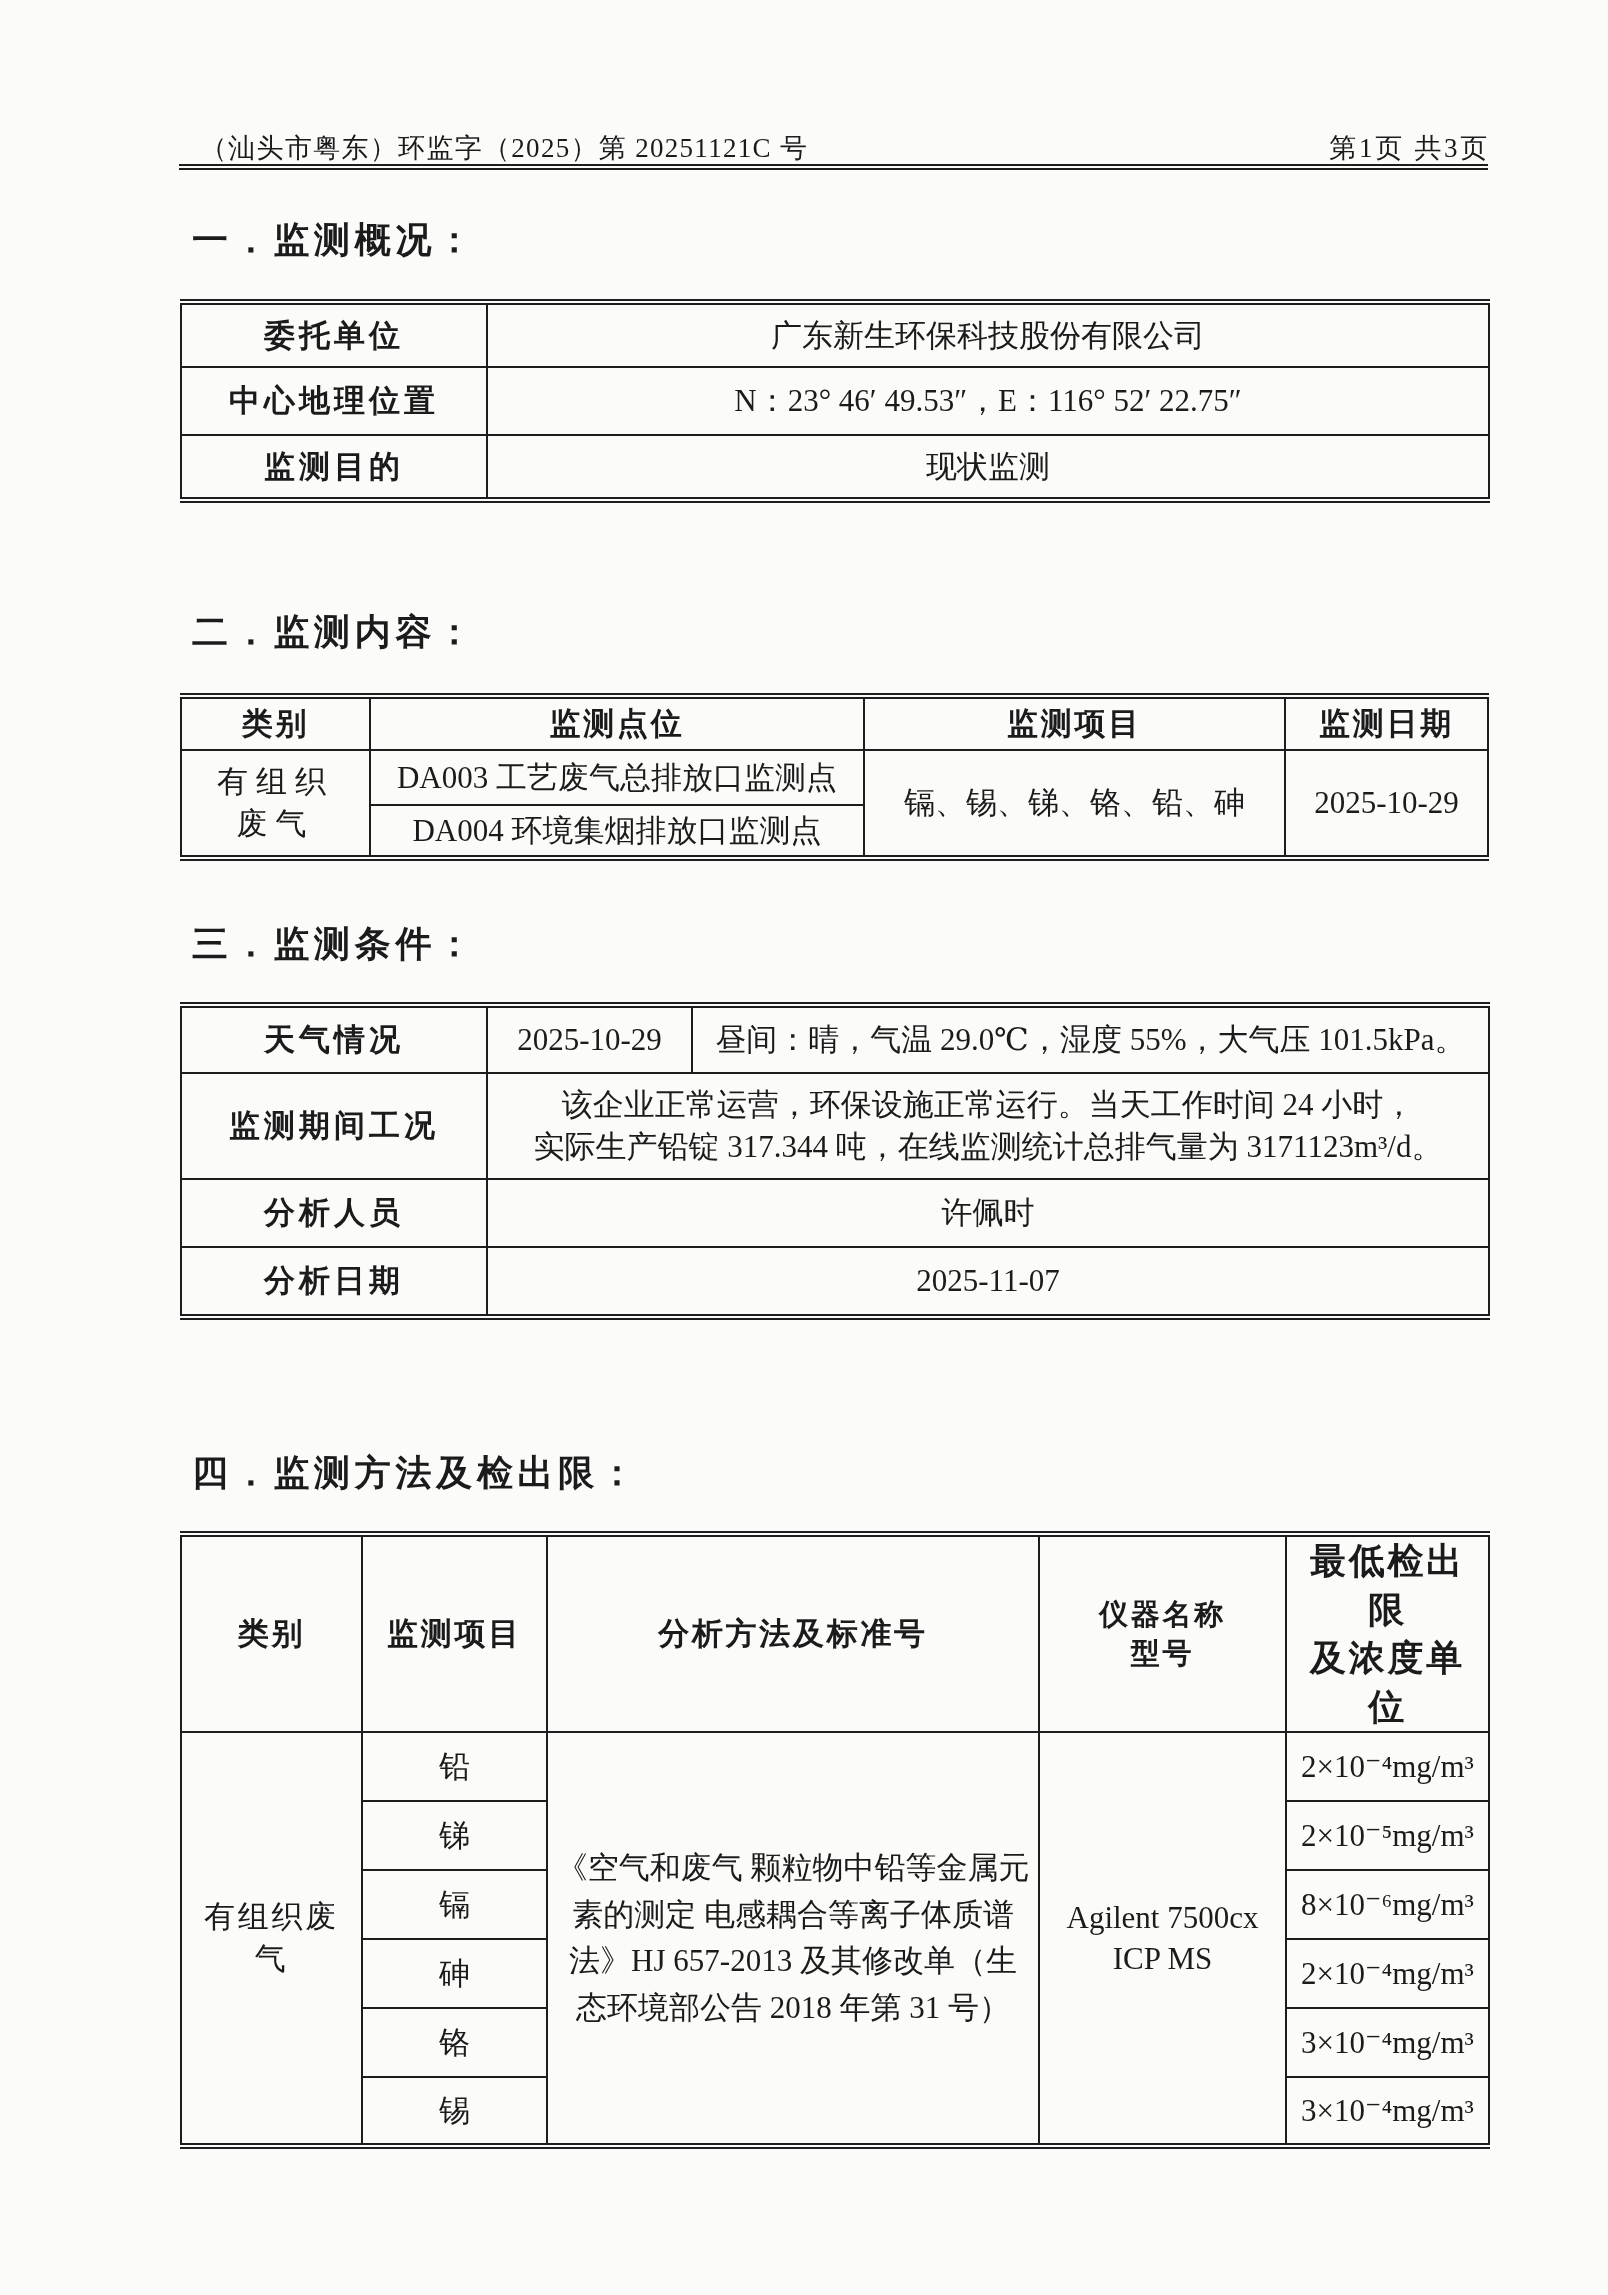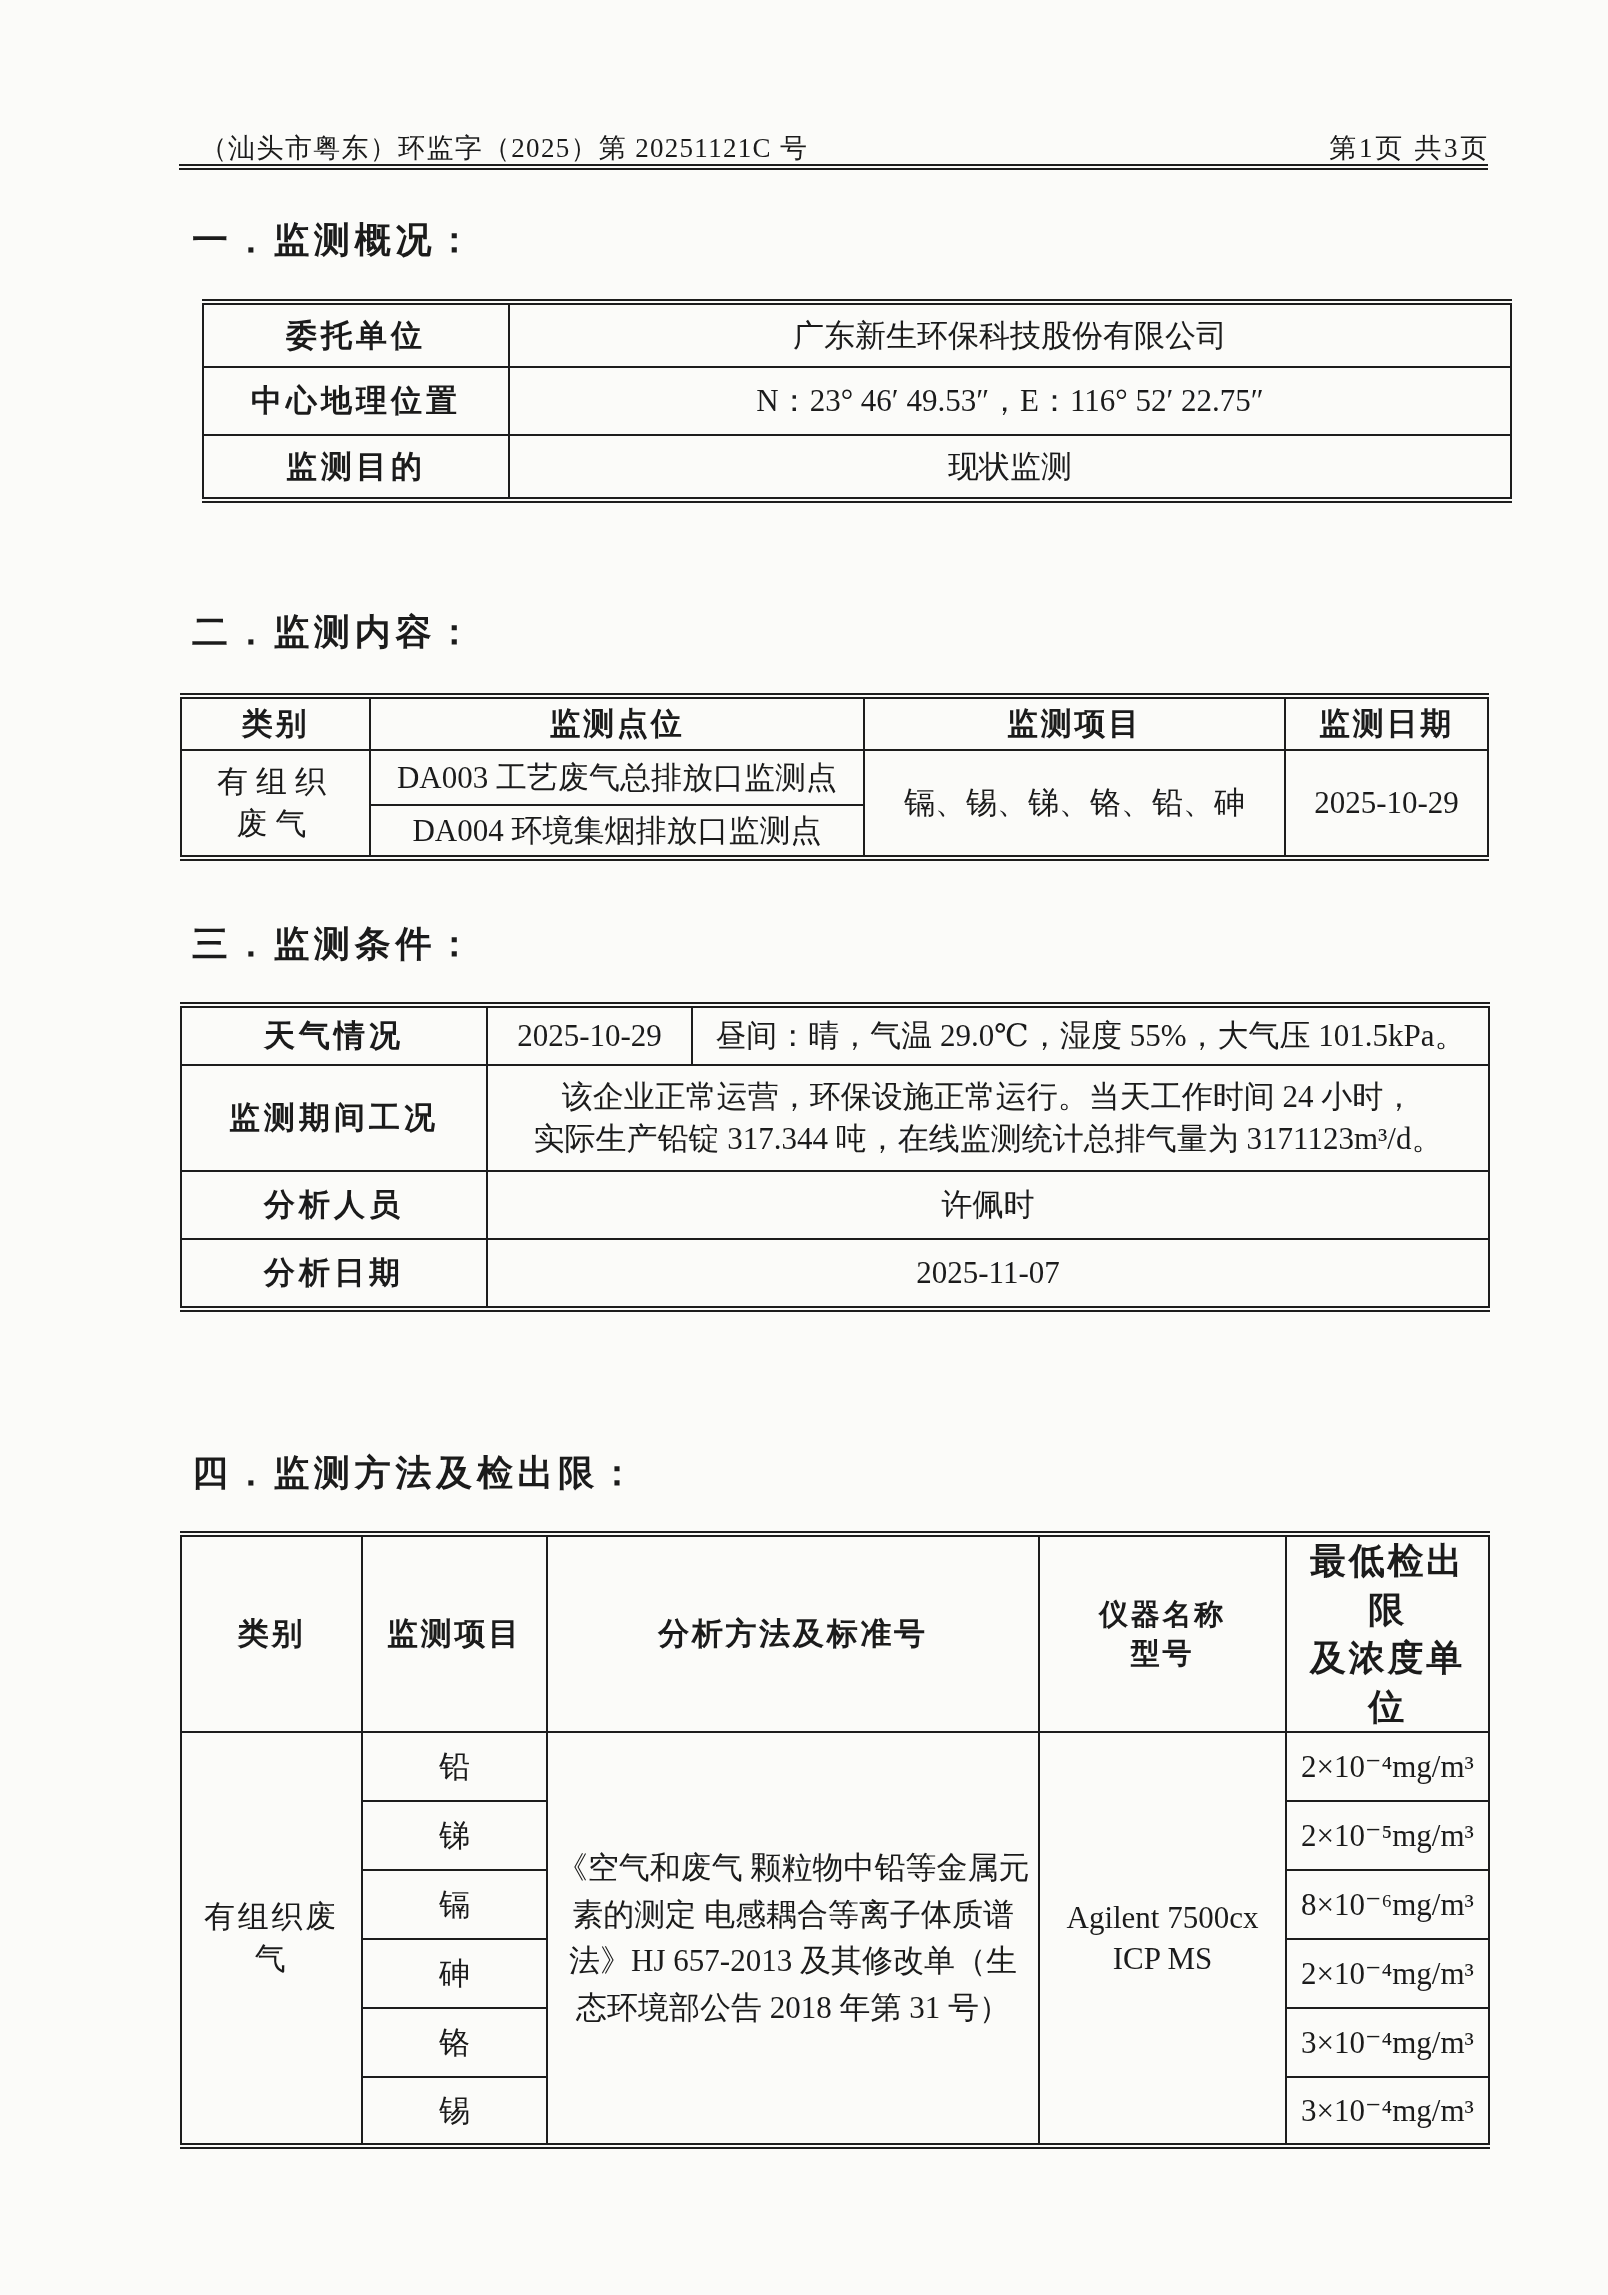--- a/index.html
+++ b/index.html
@@ -21,21 +21,21 @@
   table.doc{
     position:absolute; left:180px; width:1308px; border-collapse:collapse; table-layout:fixed;
     border-left:2.7px solid #1d1d1d; border-right:2.7px solid #1d1d1d;
     border-top:6.7px double #1d1d1d; border-bottom:6.7px double #1d1d1d;
   }
   table.doc td{
     border:2px solid #1d1d1d; border-top-width:2.7px; border-bottom-width:2.7px;
     text-align:center; vertical-align:middle;
     font-size:31px; padding:0 8px; box-sizing:border-box; overflow:hidden;
   }
-  .t1{top:299px;margin-left:22px;} .t2{top:693px;} .t3{top:1002px;} .t4{top:1531px;}
+  .t1{top:299px;} .t2{top:693px;} .t3{top:1002px;} .t4{top:1531px;}
   .lbl{font-weight:700; letter-spacing:4px;}
   .hcell{font-weight:700; letter-spacing:2.7px;}
   .ml{white-space:pre-line; line-height:1.35;}
   .small{font-size:30px;}
   .limit{font-size:27px; letter-spacing:0;}
   .method{font-size:29px; line-height:1.5; padding:0 13.4px;}
   .cat2{letter-spacing:8px;}
   .item{font-size:29px;}
 </style>
 </head>
@@ -101,21 +101,21 @@
 
   <div class="sec sec3">三．监测条件：</div>
 
   <table class="doc t3">
     <colgroup>
         <col style="width:306px">
         <col style="width:205px">
         <col style="width:797px">
       </colgroup>
     <tbody>
-        <tr style="height:60px">
+        <tr style="height:68px">
       <td class="lbl">天气情况</td>
       <td class="small">2025-10-29</td>
       <td class="small">昼间：晴，气温 29.0℃，湿度 55%，大气压 101.5kPa。</td>
     </tr>
     <tr style="height:106px">
       <td class="lbl">监测期间工况</td>
       <td colspan="2" class="ml small">该企业正常运营，环保设施正常运行。当天工作时间 24 小时，
 实际生产铅锭 317.344 吨，在线监测统计总排气量为 3171123m³/d。</td>
     </tr>
     <tr style="height:68px">

